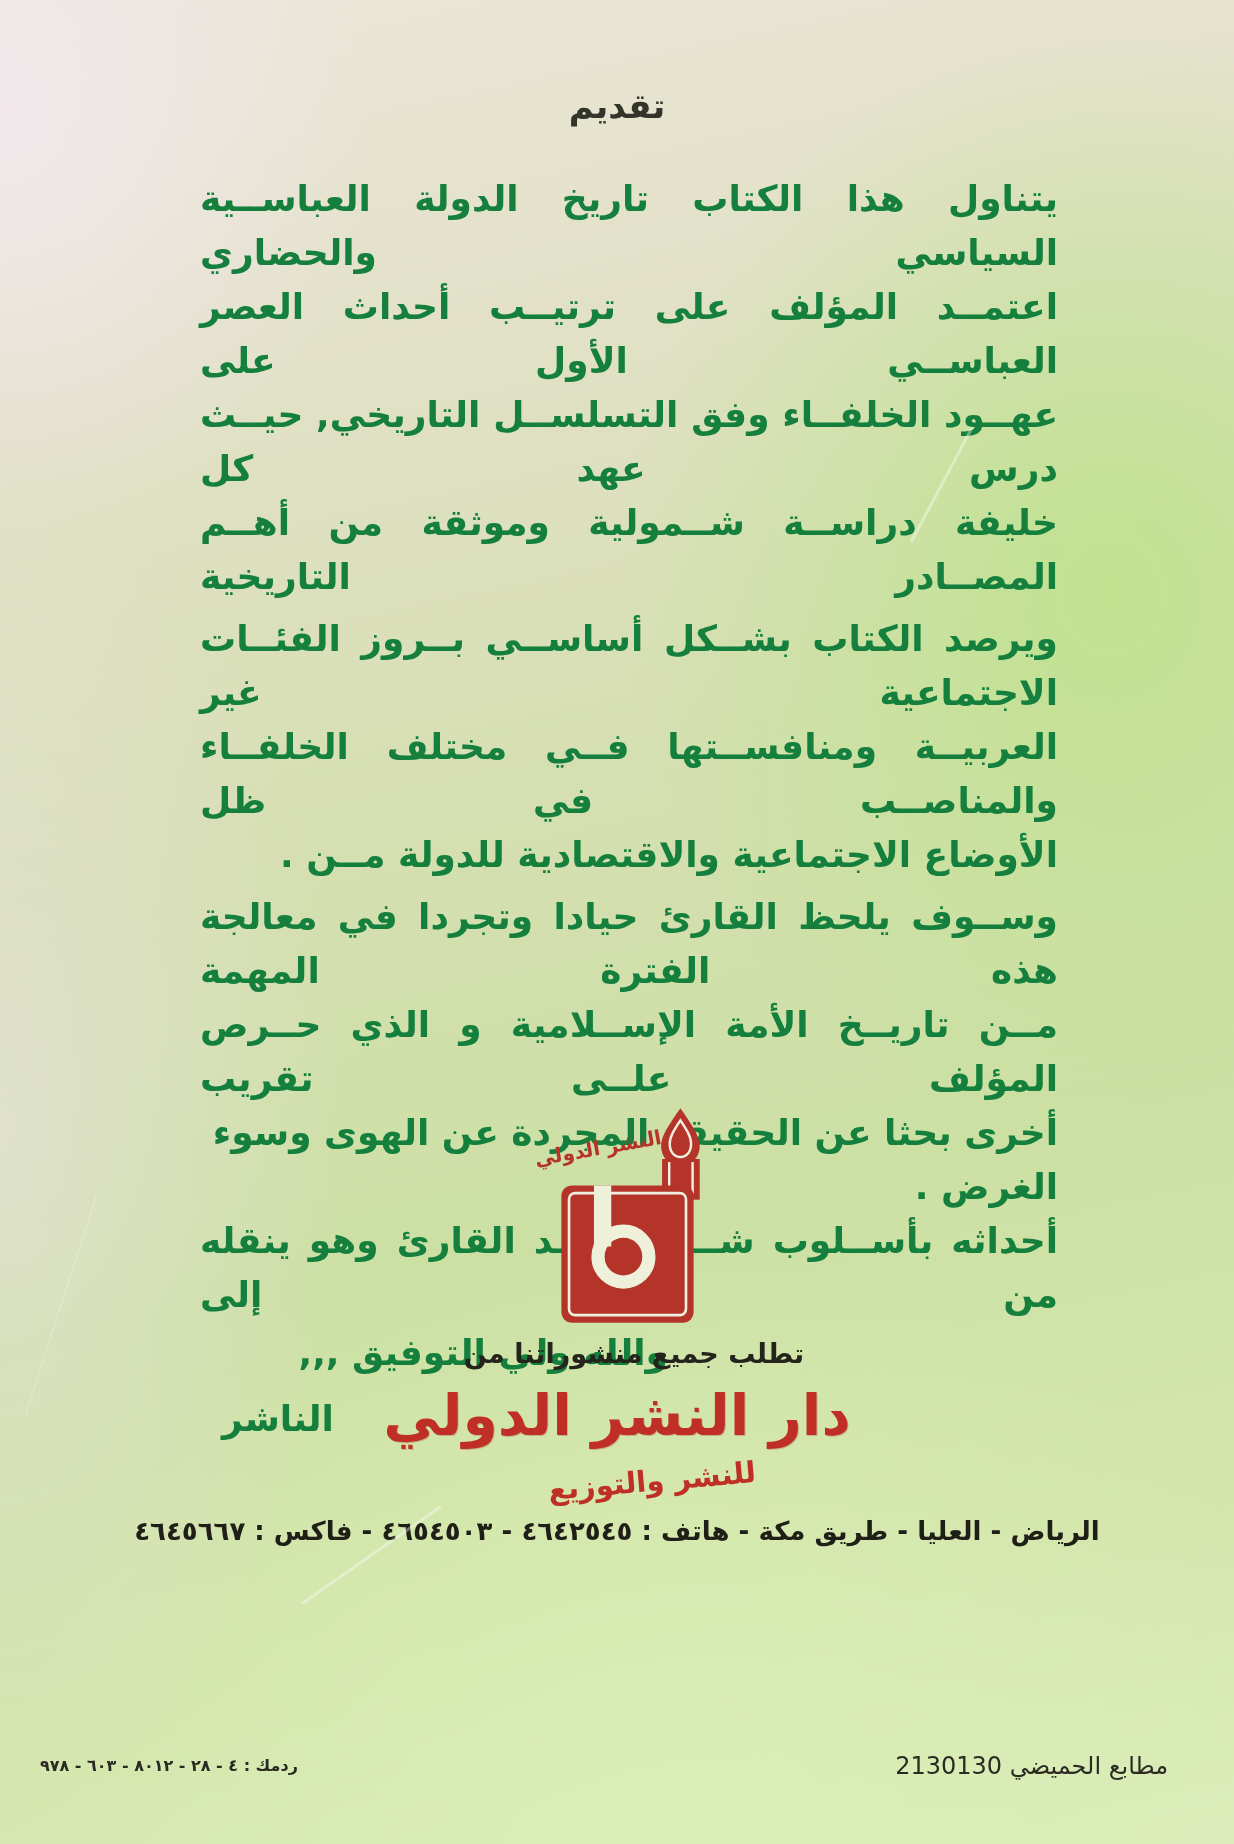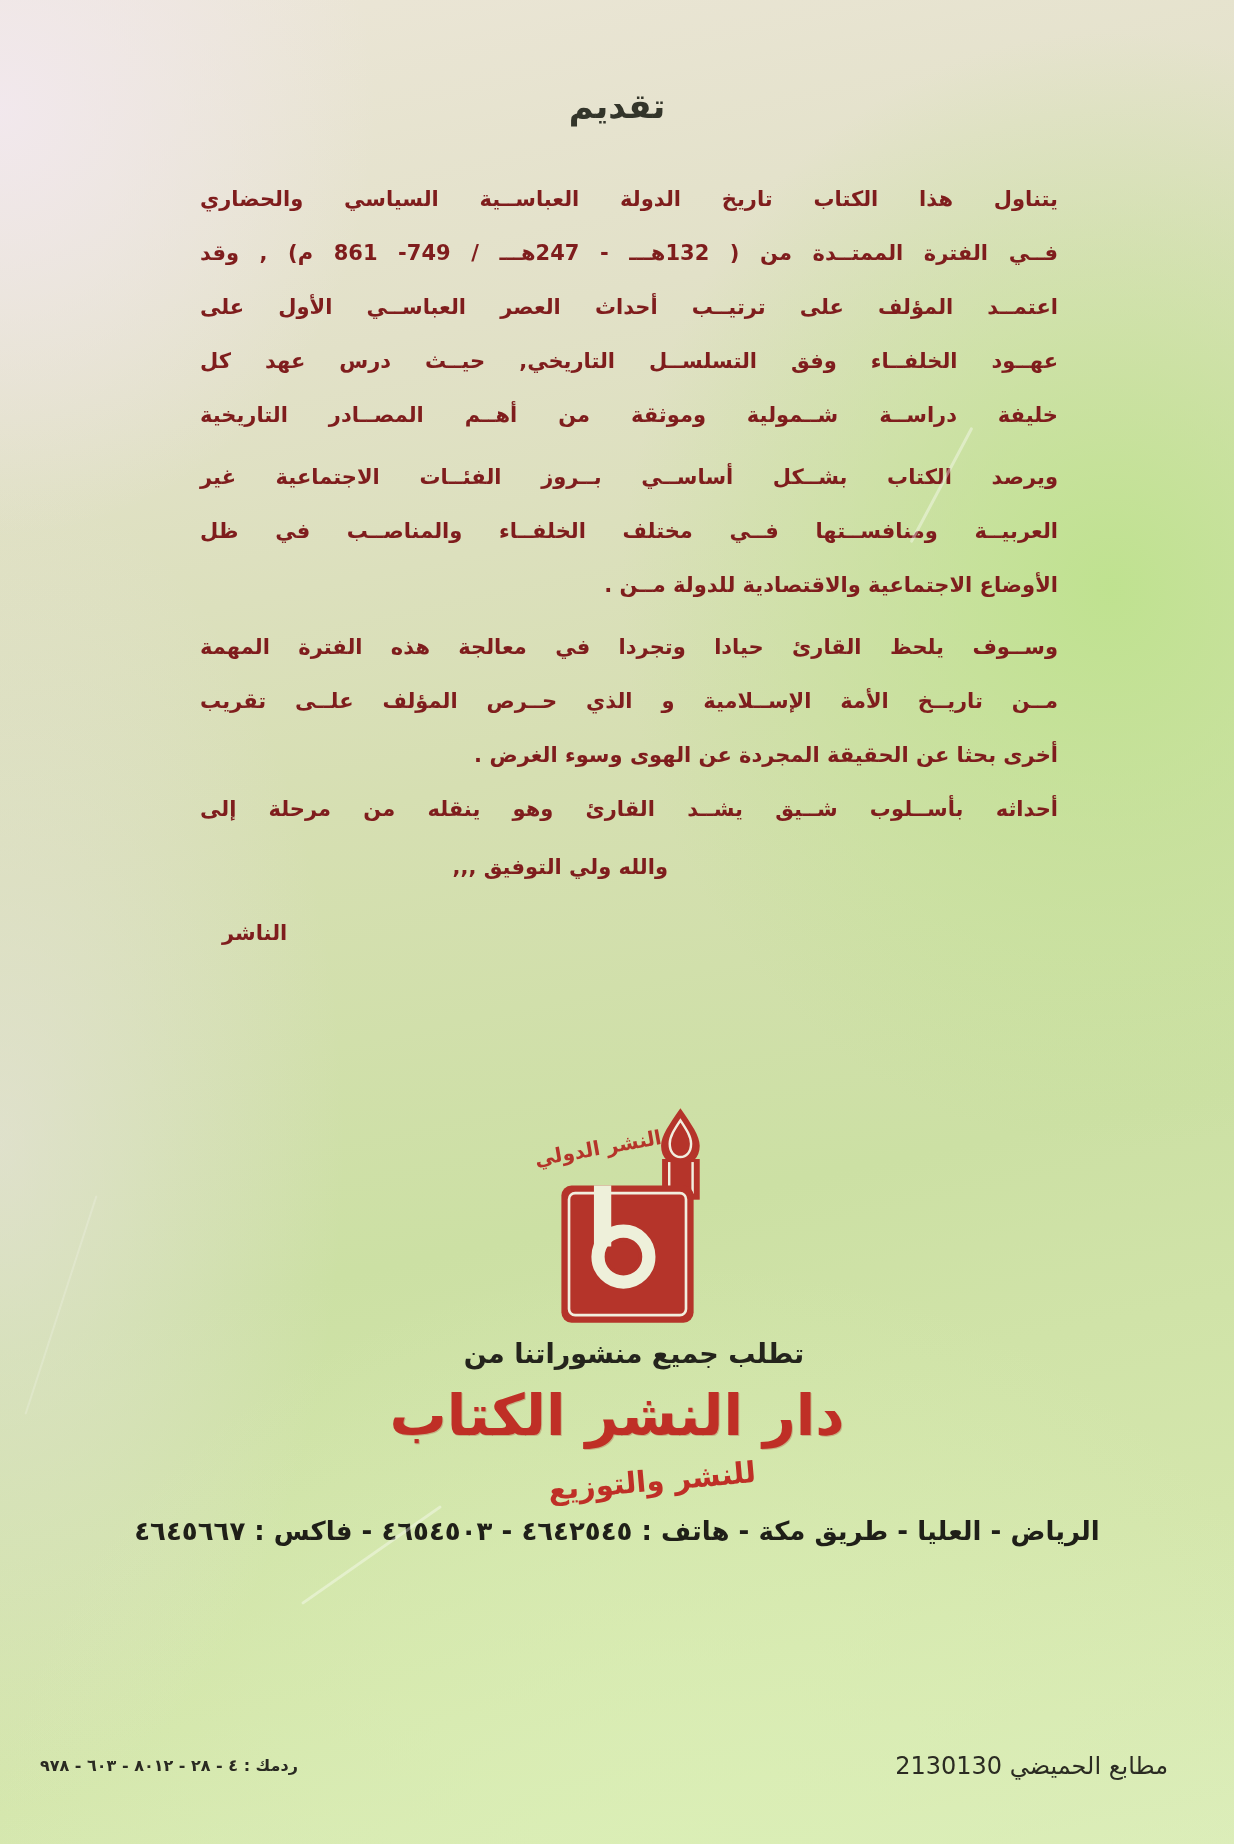--- a/index.html
+++ b/index.html
@@ -13,21 +13,21 @@
       radial-gradient(ellipse 40% 52% at 0% 62%, rgba(235,226,230,.55), rgba(235,226,230,0) 70%),
       radial-gradient(ellipse 75% 45% at 55% 102%, rgba(219,239,182,.85), rgba(219,239,182,0) 75%),
       linear-gradient(168deg,#ece6d8 0%,#e2e1c8 20%,#d6dfb2 42%,#cce0a4 64%,#d4e6ac 84%,#dcedba 100%);
   }
   .title{
     position:absolute;top:86px;left:0;width:100%;text-align:center;
     font-size:34px;font-weight:bold;color:#33352a;letter-spacing:1px;
   }
   .body-text{
     position:absolute;top:172px;right:176px;width:858px;
-    font-size:21px;font-weight:bold;color:#7f1d1d;line-height:54px;
+    font-size:36px;font-weight:bold;color:#15803d;line-height:54px;
   }
   .body-text .line{width:100%;}
   .just{text-align:justify;text-align-last:justify;text-justify:inter-word;}
   .pend{text-align:right;text-align-last:right;}
   .pgap{margin-top:8px;}
   .closing{margin-top:4px;text-align:right;padding-right:390px;white-space:nowrap;}
   .signature{margin-top:12px;text-align:left;padding-left:22px;}
   .logo-block{position:absolute;top:1105px;left:538px;width:178px;height:226px;}
   .logo-block svg{position:absolute;top:0;left:0;}
   .logo-caption{
@@ -66,21 +66,20 @@
   .crease2{width:3px;height:170px;left:370px;top:1470px;transform:rotate(55deg);}
   .crease3{width:2px;height:230px;left:60px;top:1190px;transform:rotate(18deg);opacity:.5;}
 </style>
 </head>
 <body>
 
 <div class="title">تقديم</div>
 
 <div class="body-text">
   <div class="line just">يتناول هذا الكتاب تاريخ الدولة العباســية السياسي والحضاري</div>
-  <div class="line just">فــي الفترة الممتــدة من ( 132هـــ - 247هـــ / 749- 861 م) , وقد</div>
   <div class="line just">اعتمــد المؤلف على ترتيــب أحداث العصر العباســي الأول على</div>
   <div class="line just">عهــود الخلفــاء وفق التسلســل التاريخي, حيــث درس عهد كل</div>
   <div class="line just">خليفة دراســة شــمولية وموثقة من أهــم المصــادر التاريخية</div>
 
   <div class="line just pgap">ويرصد الكتاب بشــكل أساســي بــروز الفئــات الاجتماعية غير</div>
   <div class="line just">العربيــة ومنافســتها فــي مختلف الخلفــاء والمناصــب في ظل</div>
   <div class="line pend">الأوضاع الاجتماعية والاقتصادية للدولة مــن .</div>
 
   <div class="line just pgap">وســوف يلحظ القارئ حيادا وتجردا في معالجة هذه الفترة المهمة</div>
   <div class="line just">مــن تاريــخ الأمة الإســلامية و الذي حــرص المؤلف علــى تقريب</div>
@@ -105,21 +104,21 @@
     <rect x="30.5" y="85.5" width="115" height="120" rx="6" fill="none" stroke="#f1efdf" stroke-width="2.6"></rect>
 
     <rect x="55" y="78" width="17" height="60" fill="#eef0da"></rect>
     <circle cx="84" cy="148" r="25" fill="none" stroke="#eef0da" stroke-width="13"></circle>
     <circle cx="84" cy="148" r="15" fill="#b5342a"></circle>
   </svg>
   <div class="logo-caption">النشر الدولي</div>
 </div>
 
 <div class="order-text">تطلب جميع منشوراتنا من</div>
-<div class="pub-name">دار النشر الكتاب</div>
+<div class="pub-name">دار النشر الدولي</div>
 <div class="pub-subname">للنشر والتوزيع</div>
 <div class="address">الرياض - العليا - طريق مكة - هاتف : ٤٦٤٢٥٤٥ - ٤٦٥٤٥٠٣ - فاكس : ٤٦٤٥٦٦٧</div>
 
 <div class="isbn">ردمك : ٤ - ٢٨ - ٨٠١٢ - ٦٠٣ - ٩٧٨</div>
 <div class="printer">مطابع الحميضي 2130130</div>
 
 <div class="crease crease1"></div>
 <div class="crease crease2"></div>
 <div class="crease crease3"></div>
 

